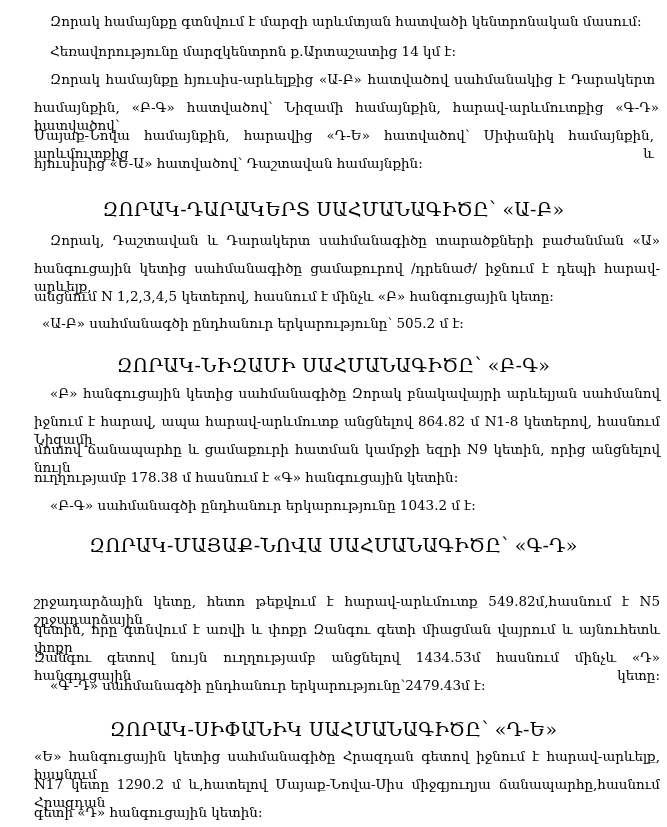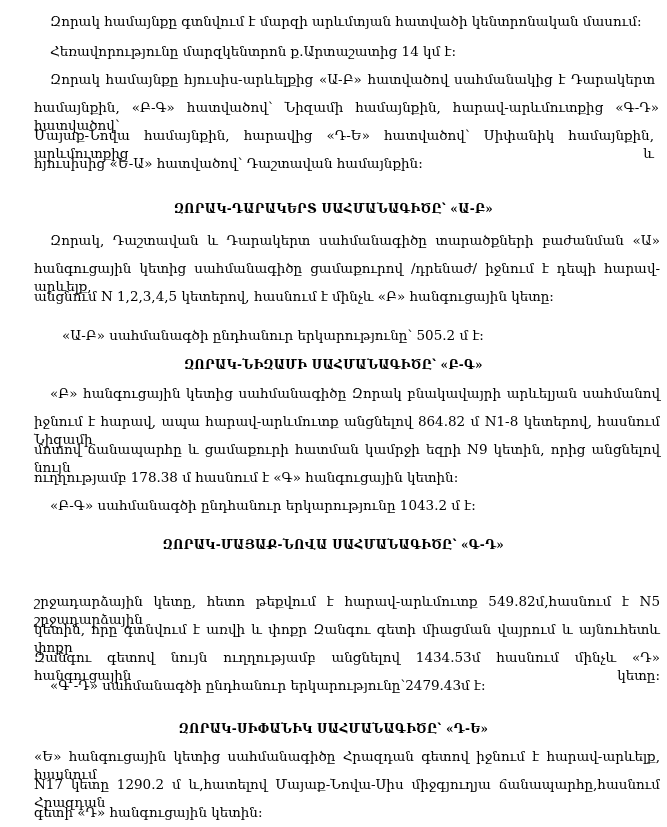--- a/index.html
+++ b/index.html
@@ -4,39 +4,39 @@
   <style>
     html, body { margin: 0; padding: 0; background: #ffffff; }
     body {
       width: 667px; height: 827px; overflow: hidden; position: relative;
       font-family: "DejaVu Serif", "Liberation Serif", serif;
       color: #000; font-size: 13.5px;
     }
     .page { position: absolute; left: 0; top: 0; width: 667px; height: 827px; }
     .line { position: absolute; white-space: nowrap; line-height: 18px; }
     .just { left: 34px; width: 620px; text-align: justify; text-align-last: justify; white-space: normal; }
-    .heading { left: 0; width: 667px; text-align: center; font-weight: bold; font-size: 12px; letter-spacing: 0.3px; }
+    .heading { left: 0; width: 667px; text-align: center; font-weight: normal; font-size: 19px; letter-spacing: 0.3px; }
   </style>
 </head>
 <body>
 
 <div class="page">
 
   <div class="line" style="left:50px; top:12px;">Զորակ համայնքը գտնվում է մարզի արևմտյան հատվածի կենտրոնական մասում:</div>
   <div class="line" style="left:50px; top:42px;">Հեռավորությունը մարզկենտրոն ք.Արտաշատից 14 կմ է:</div>
   <div class="line just" style="left:50px; width:605px; top:70px;">Զորակ համայնքը հյուսիս-արևելքից «Ա-Բ» հատվածով սահմանակից է Դարակերտ</div>
   <div class="line just" style="left:34px; width:625px; top:98px;">համայնքին, «Բ-Գ» հատվածով՝ Նիզամի համայնքին, հարավ-արևմուտքից «Գ-Դ» հատվածով՝</div>
   <div class="line just" style="left:34px; width:620px; top:126px;">Մայաք-Նովա համայնքին, հարավից «Դ-Ե» հատվածով՝ Սիփանիկ համայնքին, արևմուտքից և</div>
   <div class="line" style="left:34px; top:154px;">հյուսիսից «Ե-Ա» հատվածով՝ Դաշտավան համայնքին:</div>
 
   <div class="line heading" style="top:200px;">ԶՈՐԱԿ-ԴԱՐԱԿԵՐՏ ՍԱՀՄԱՆԱԳԻԾԸ՝ «Ա-Բ»</div>
   <div class="line just" style="left:50px; width:610px; top:231px;">Զորակ, Դաշտավան և Դարակերտ սահմանագիծը տարածքների բաժանման «Ա»</div>
   <div class="line just" style="left:34px; width:626px; top:259px;">հանգուցային կետից սահմանագիծը ցամաքուրով /դրենաժ/ իջնում է դեպի հարավ-արևելք,</div>
   <div class="line" style="left:34px; top:287px;">անցնում N 1,2,3,4,5 կետերով, հասնում է մինչև «Բ» հանգուցային կետը:</div>
-  <div class="line" style="left:62px; top:314px;margin-top:12px;">«Ա-Բ» սահմանագծի ընդհանուր երկարությունը՝ 505.2 մ է:</div>
+  <div class="line" style="left:42px; top:314px;">«Ա-Բ» սահմանագծի ընդհանուր երկարությունը՝ 505.2 մ է:</div>
 
   <div class="line heading" style="top:356px;">ԶՈՐԱԿ-ՆԻԶԱՄԻ ՍԱՀՄԱՆԱԳԻԾԸ՝ «Բ-Գ»</div>
   <div class="line just" style="left:50px; width:610px; top:384px;">«Բ» հանգուցային կետից սահմանագիծը Զորակ բնակավայրի արևելյան սահմանով</div>
   <div class="line just" style="left:34px; width:626px; top:412px;">իջնում է հարավ, ապա հարավ-արևմուտք անցնելով 864.82 մ N1-8 կետերով, հասնում Նիզամի</div>
   <div class="line just" style="left:34px; width:626px; top:440px;">մոտով ճանապարհը և ցամաքուրի հատման կամրջի եզրի N9 կետին, որից անցնելով նույն</div>
   <div class="line" style="left:34px; top:468px;">ուղղությամբ 178.38 մ հասնում է «Գ» հանգուցային կետին:</div>
   <div class="line" style="left:50px; top:496px;">«Բ-Գ» սահմանագծի ընդհանուր երկարությունը 1043.2 մ է:</div>
 
   <div class="line heading" style="top:536px;">ԶՈՐԱԿ-ՄԱՅԱՔ-ՆՈՎԱ ՍԱՀՄԱՆԱԳԻԾԸ՝ «Գ-Դ»</div>
   <div class="line just" style="left:34px; width:626px; top:592px;">շրջադարձային կետը, հետո թեքվում է հարավ-արևմուտք 549.82մ,հասնում է N5 շրջադարձային</div>

